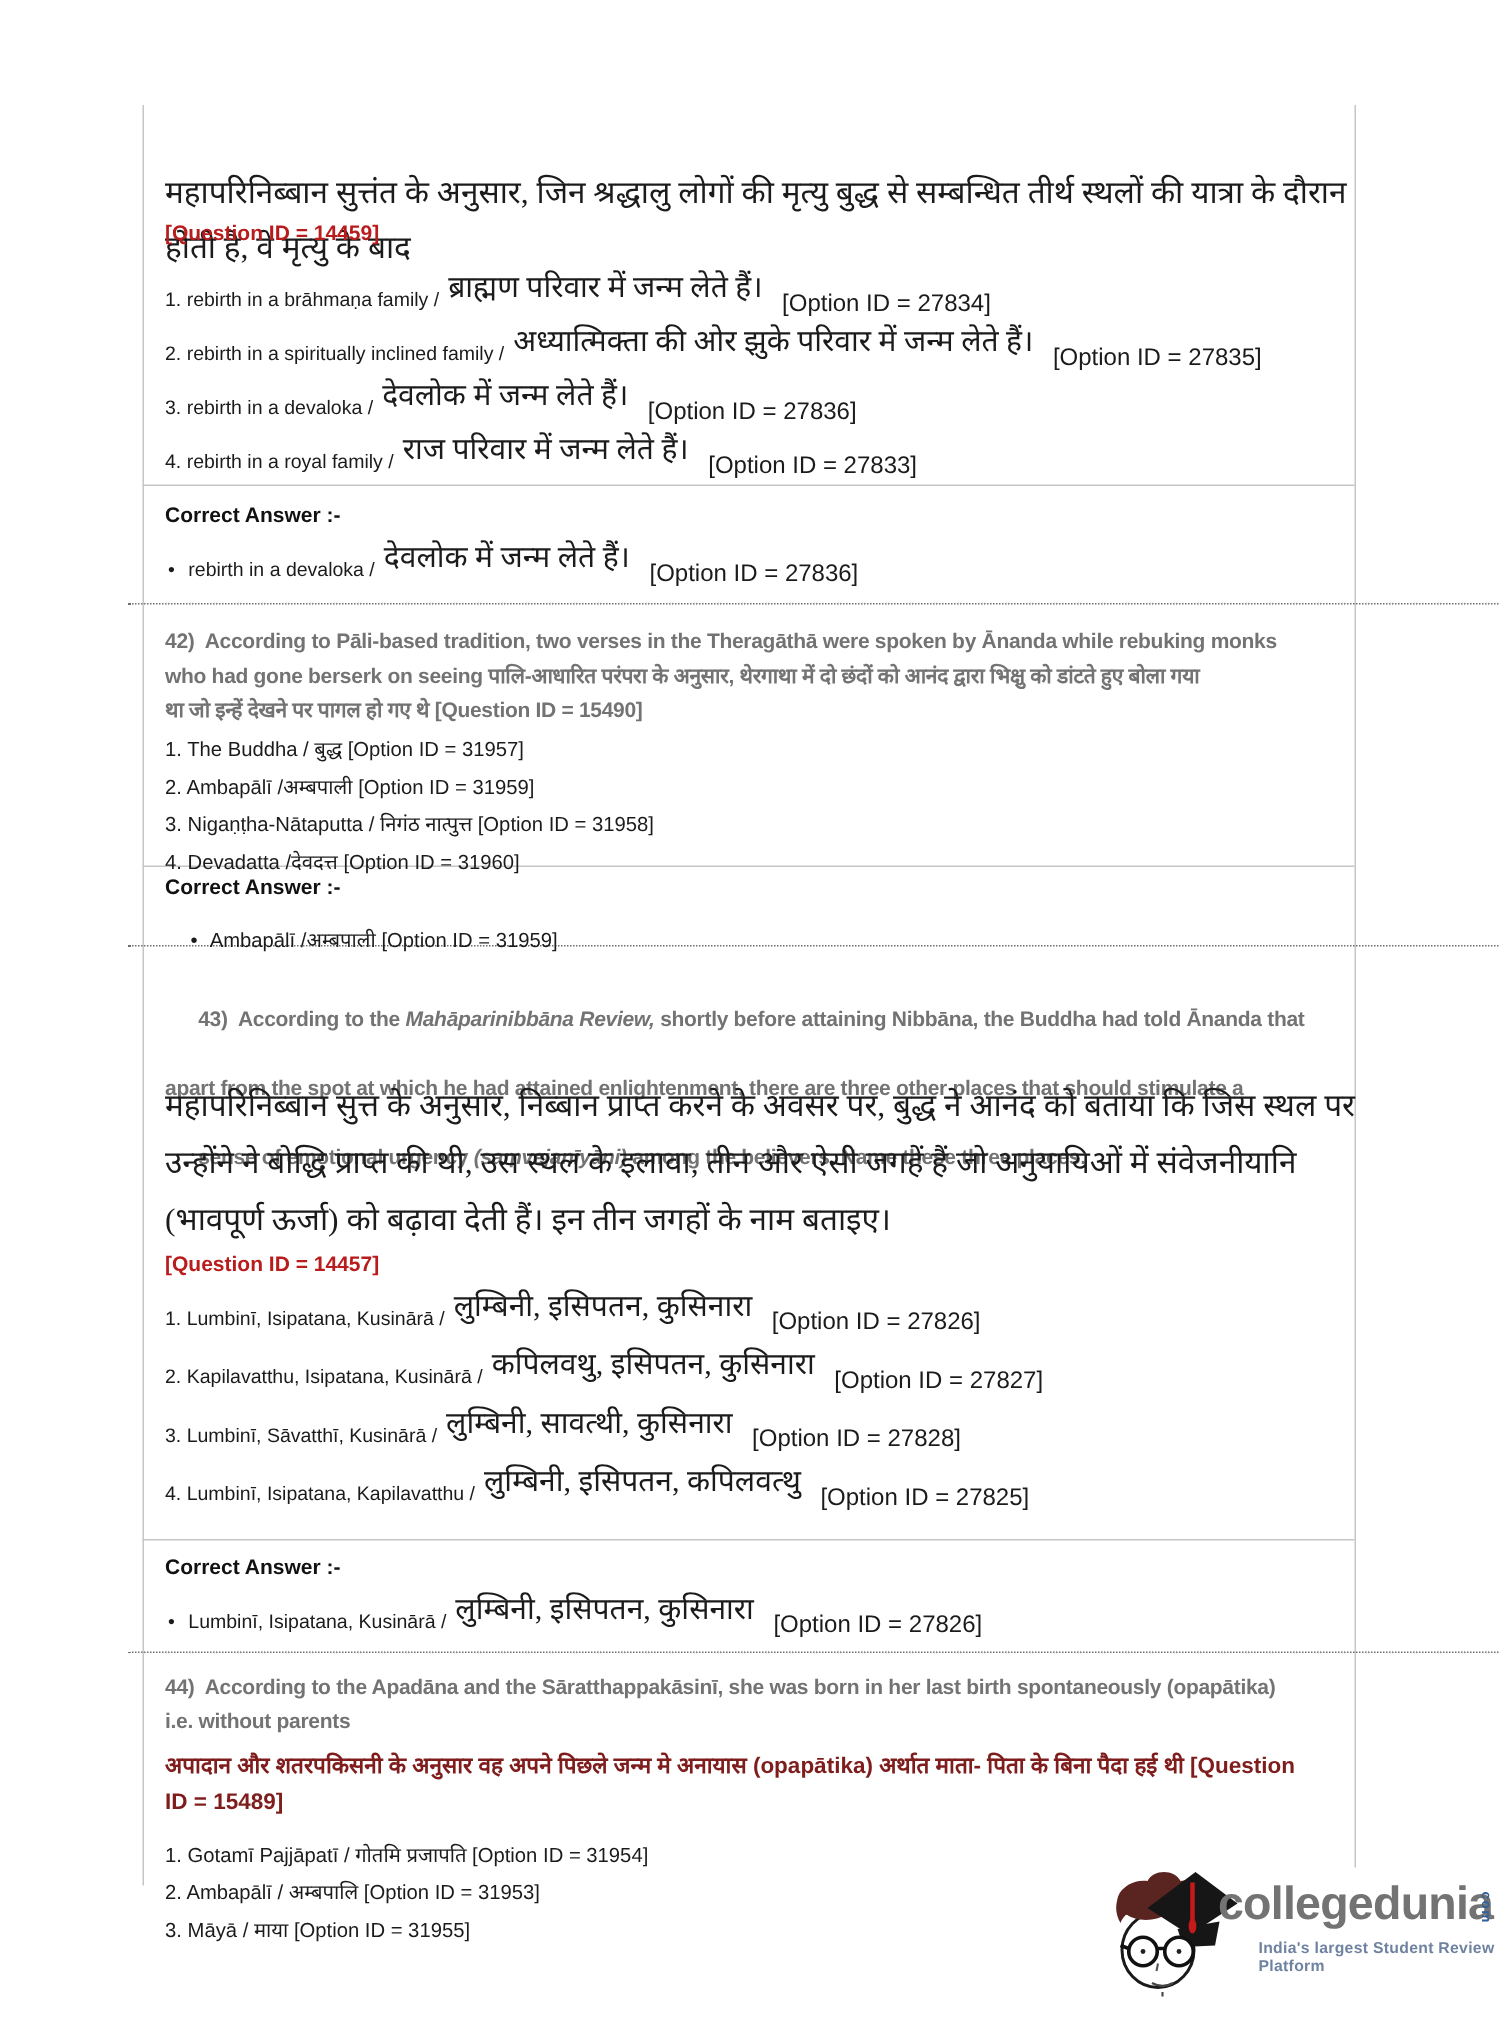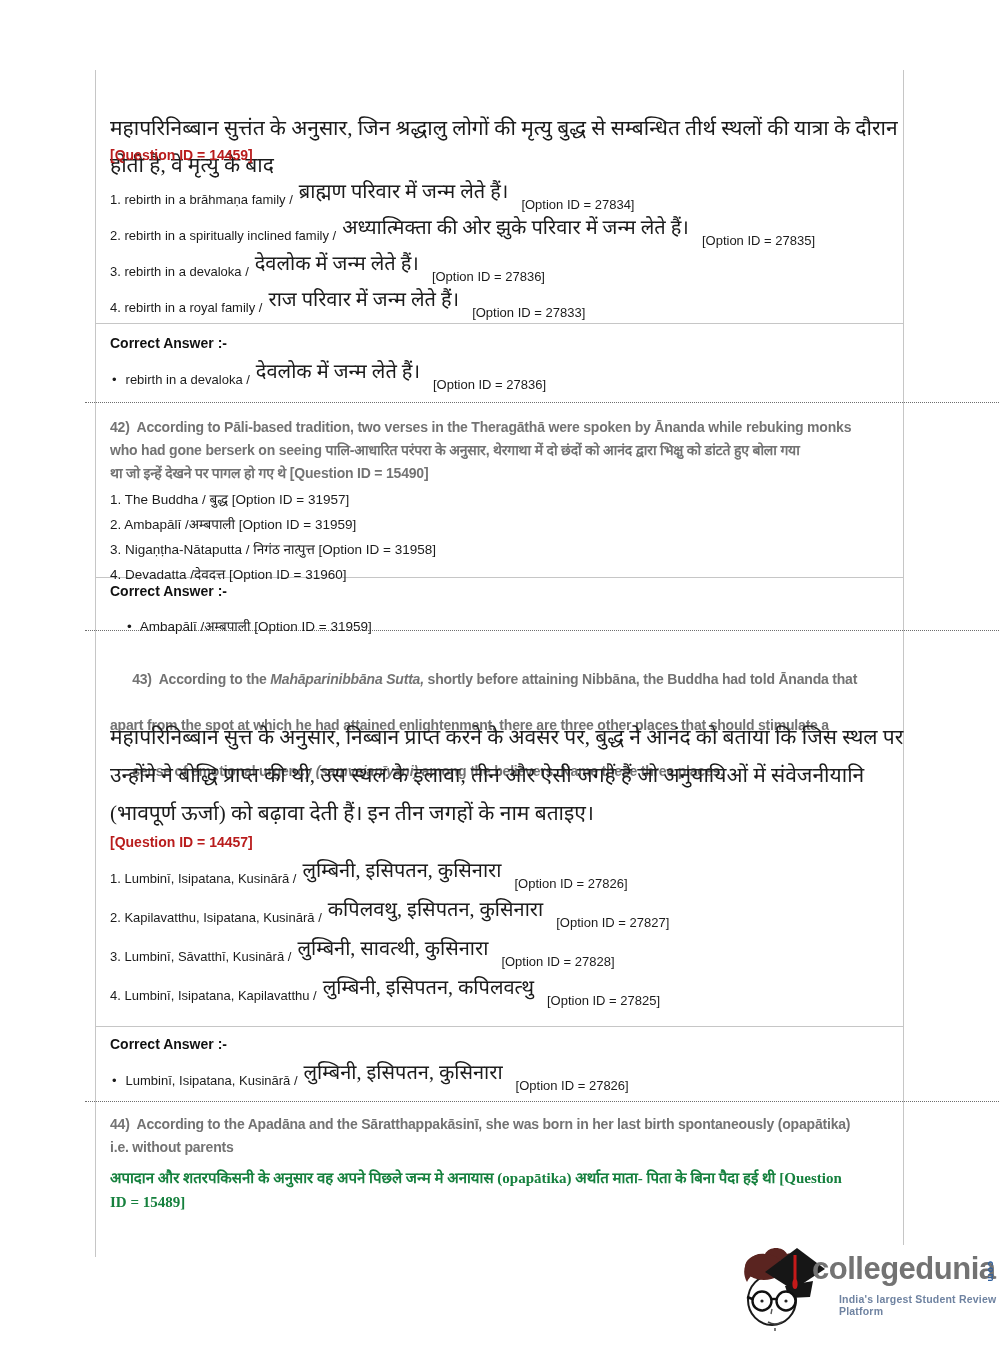--- a/index.html
+++ b/index.html
@@ -16,29 +16,29 @@
   .hi-lg { font-size:21px; line-height:37px; font-family:"Liberation Serif", serif; }
   .hi-lg3 { font-size:21px; line-height:38px; font-family:"Liberation Serif", serif; }
   .qid { font-weight:bold; font-size:14px; color:#b91c1c; }
   .bold-q { font-weight:bold; font-size:14px; line-height:23px; color:#737373; letter-spacing:-0.2px; }
   .bold-q .it { font-style:italic; }
   .ca-label { font-weight:bold; font-size:14px; color:#111; }
   
   .optrow { display:flex; align-items:flex-end; height:36px; }
   .optrow .en { font-size:13px; position:relative; top:-7px; white-space:pre; }
   .optrow .hi { font-size:20px; font-family:"Liberation Serif", serif; position:relative; top:-10px; margin-left:6px; white-space:pre; }
-  .optrow .oid { font-size:13px; position:relative; top:-2px; margin-left:13px; white-space:pre; }
+  .optrow .oid { font-size:16px; position:relative; top:-2px; margin-left:13px; white-space:pre; }
   .optrow .bullet { font-size:13px; position:relative; top:-7px; margin-right:9px; }
   .optrow39 { height:39px; }
   
   .optline { font-size:13.5px; line-height:25px; white-space:pre; }
   .ansline { font-size:13.5px; white-space:pre; }
   .ansline .bullet { margin-right:8px; }
   
-  .hi-bold { font-weight:bold; font-size:15px; line-height:24px; color:#15803d; white-space:pre;font-family:Liberation Serif, serif; }
+  .hi-bold { font-weight:bold; font-size:15px; line-height:24px; color:#7f1d1d; white-space:pre; }
   
   .logo-brand { font-weight:bold; font-size:31px; letter-spacing:-0.5px; line-height:1; }
   .logo-tld { writing-mode:vertical-rl; font-size:9px; font-weight:bold; letter-spacing:1px; }
   .logo-tagline { font-weight:bold; font-size:10.5px; letter-spacing:0.2px;margin-left:24px; }
 </style>
 </head>
 <body>
 
 <div class="page">
 
@@ -99,21 +99,21 @@
     <div class="optline">3. Nigaṇṭha-Nātaputta / निगंठ नात्पुत्त [Option ID = 31958]</div>
     <div class="optline">4. Devadatta /देवदत्त [Option ID = 31960]</div>
   </div>
   <div class="abs ca-label line" style="left:110px; top:583px;">Correct Answer :-</div>
   <div class="abs ansline" style="left:112px; top:602px;">
     <span class="bullet">•</span><span>Ambapālī /अम्बपाली [Option ID = 31959]</span>
   </div>
 
   <div class="abs" style="left:110px; top:645px;">
     <div class="line bold-q">
-      <span>43)  According to the </span><span class="it">Mahāparinibbāna Sutta,</span><span> shortly before attaining Nibbāna, the Buddha had told Ānanda that</span>
+      <span>43)  According to the </span><span class="it">Mahāparinibbāna Review,</span><span> shortly before attaining Nibbāna, the Buddha had told Ānanda that</span>
     </div>
     <div class="line bold-q">apart from the spot at which he had attained enlightenment, there are three other places that should stimulate a</div>
     <div class="line bold-q">
       <span>sense of emotional urgency </span><span class="it">(saṃvejanīyāni)</span><span> among the believers. Name these three places.</span>
     </div>
   </div>
   <div class="abs" style="left:110px; top:718px;">
     <div class="line hi-lg3">महापरिनिब्बान सुत्त के अनुसार, निब्बान प्राप्त करने के अवसर पर, बुद्ध ने आनंद को बताया कि जिस स्थल पर</div>
     <div class="line hi-lg3">उन्होंने ने बोद्धि प्राप्त की थी, उस स्थल के इलावा, तीन और ऐसी जगहें हैं जो अनुयायिओं में संवेजनीयानि</div>
     <div class="line hi-lg3">(भावपूर्ण ऊर्जा) को बढ़ावा देती हैं। इन तीन जगहों के नाम बताइए।</div>
@@ -152,20 +152,25 @@
   </div>
 
   <div class="abs" style="left:110px; top:1113px;">
     <div class="line bold-q">44)  According to the Apadāna and the Sāratthappakāsinī, she was born in her last birth spontaneously (opapātika)</div>
     <div class="line bold-q">i.e. without parents</div>
   </div>
   <div class="abs" style="left:110px; top:1166px;">
     <div class="line hi-bold">अपादान और शतरपकिसनी के अनुसार वह अपने पिछले जन्म मे अनायास (opapātika) अर्थात माता- पिता के बिना पैदा हई थी [Question</div>
     <div class="line hi-bold">ID = 15489]</div>
   </div>
+  <div class="abs" style="left:110px; top:1224px;">
+    <div class="optline">1. Gotamī Pajjāpatī / गोतमि प्रजापति [Option ID = 31954]</div>
+    <div class="optline">2. Ambapālī / अम्बपालि [Option ID = 31953]</div>
+    <div class="optline">3. Māyā / माया [Option ID = 31955]</div>
+  </div>
 
   <div class="abs" style="left:735px; top:1237px; width:266px; height:100px;">
     <svg width="92" height="92" viewBox="0 0 92 92" style="position:absolute; left:0; top:5px;">
       <ellipse cx="37" cy="58" rx="24" ry="25" fill="#ffffff" stroke="#1a1a1a" stroke-width="2"></ellipse>
       <path d="M12,40 C4,26 14,10 30,12 C34,4 48,4 52,12 C58,10 62,16 58,22 C50,16 30,18 20,30 C16,34 13,37 12,40 Z" fill="#5a2420"></path>
       <ellipse cx="29" cy="25" rx="19" ry="13" fill="#5a2420"></ellipse>
       <polygon points="30,30 62,6 90,27 58,48" fill="#161616"></polygon>
       <polygon points="50,44 78,39 75,55 54,56" fill="#161616"></polygon>
       <line x1="60" y1="13" x2="60" y2="38" stroke="#c51a1a" stroke-width="3"></line>
       <ellipse cx="60" cy="42" rx="2.6" ry="5" fill="#c51a1a"></ellipse>

